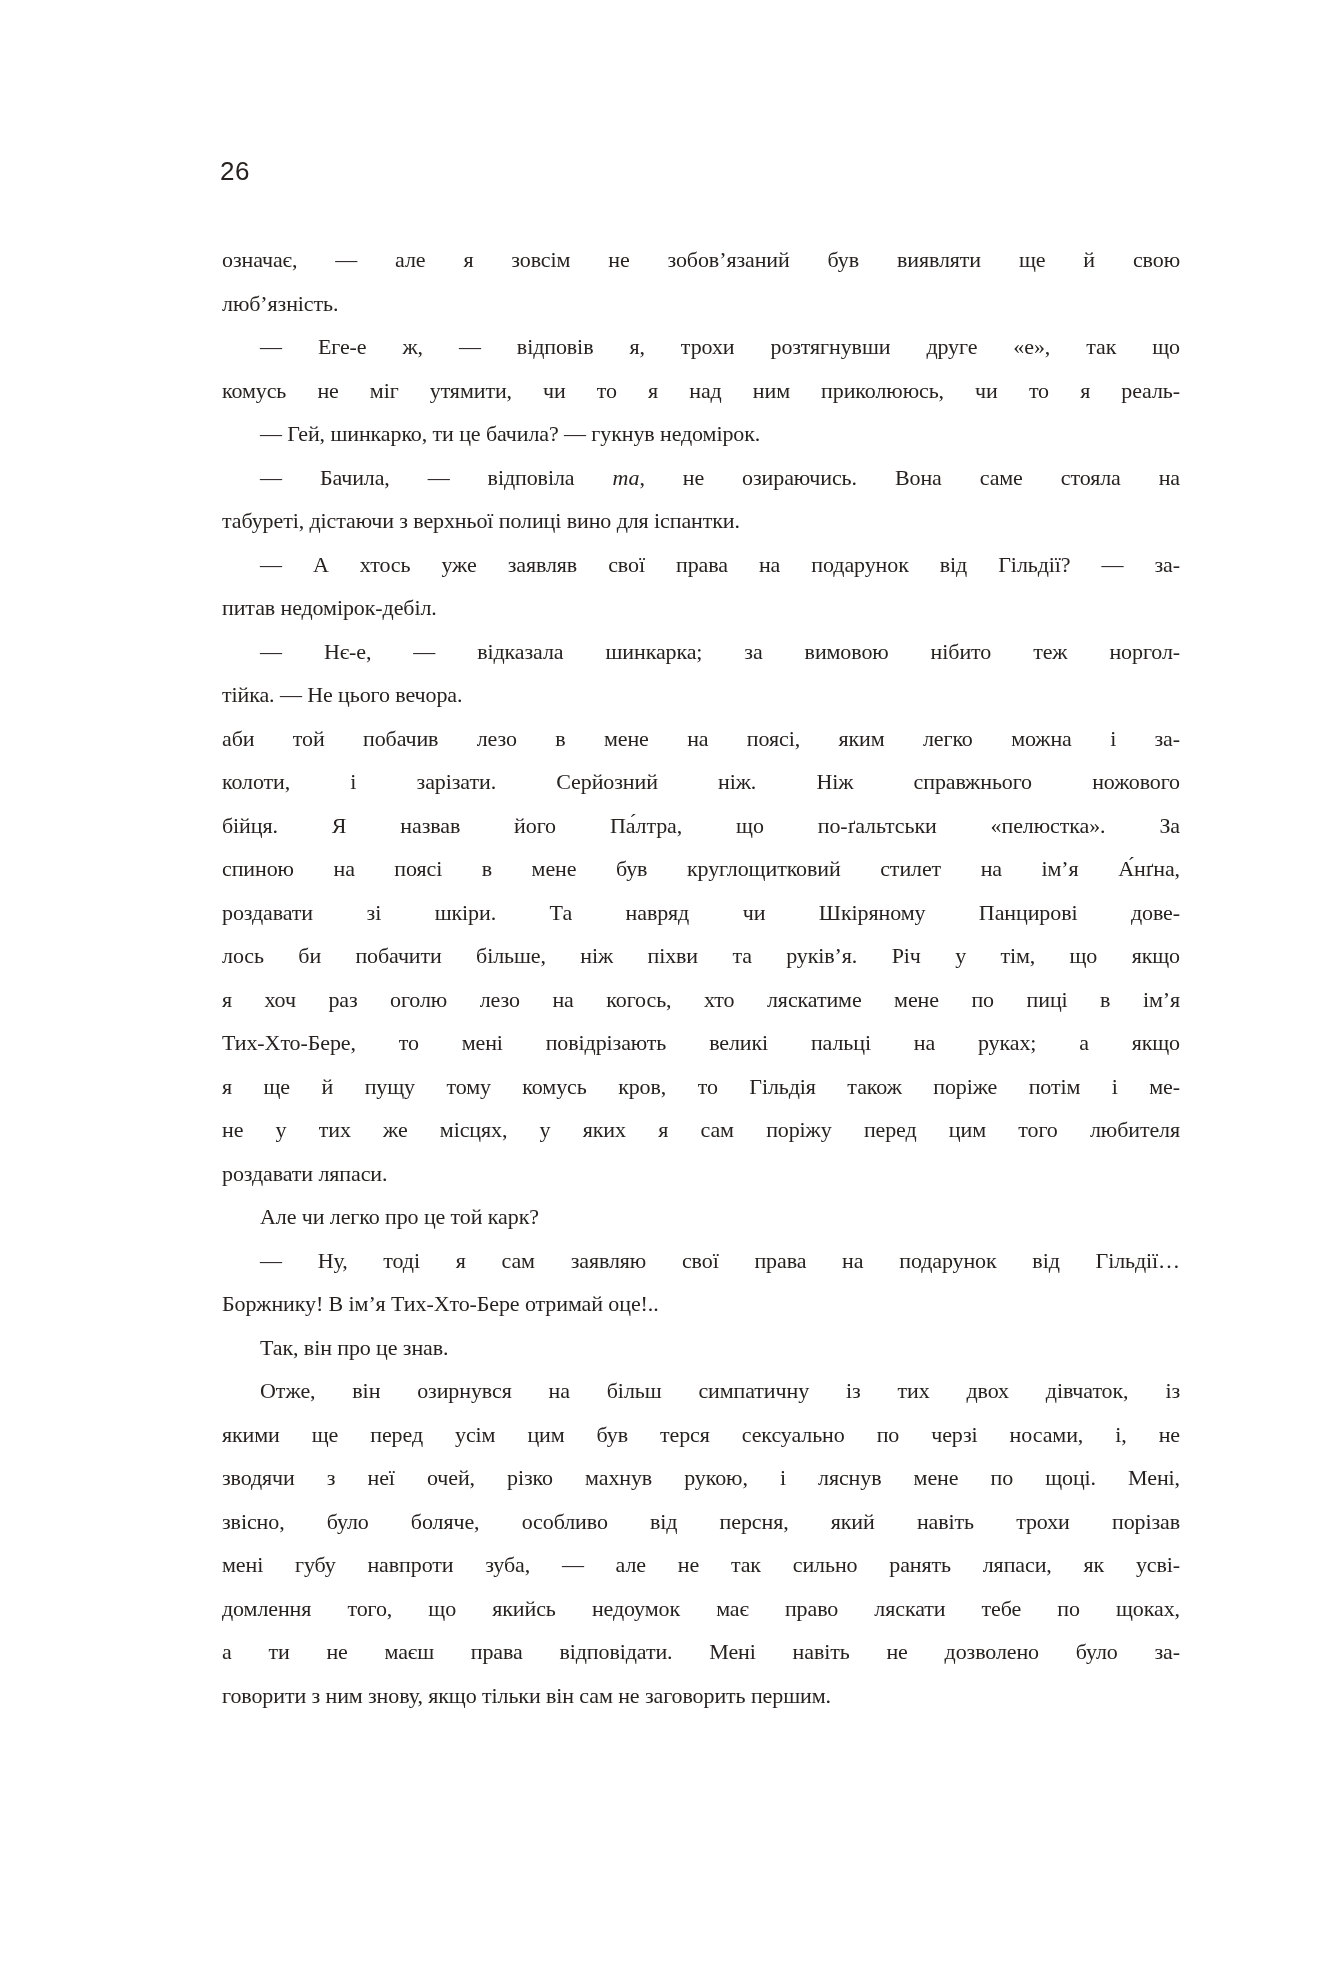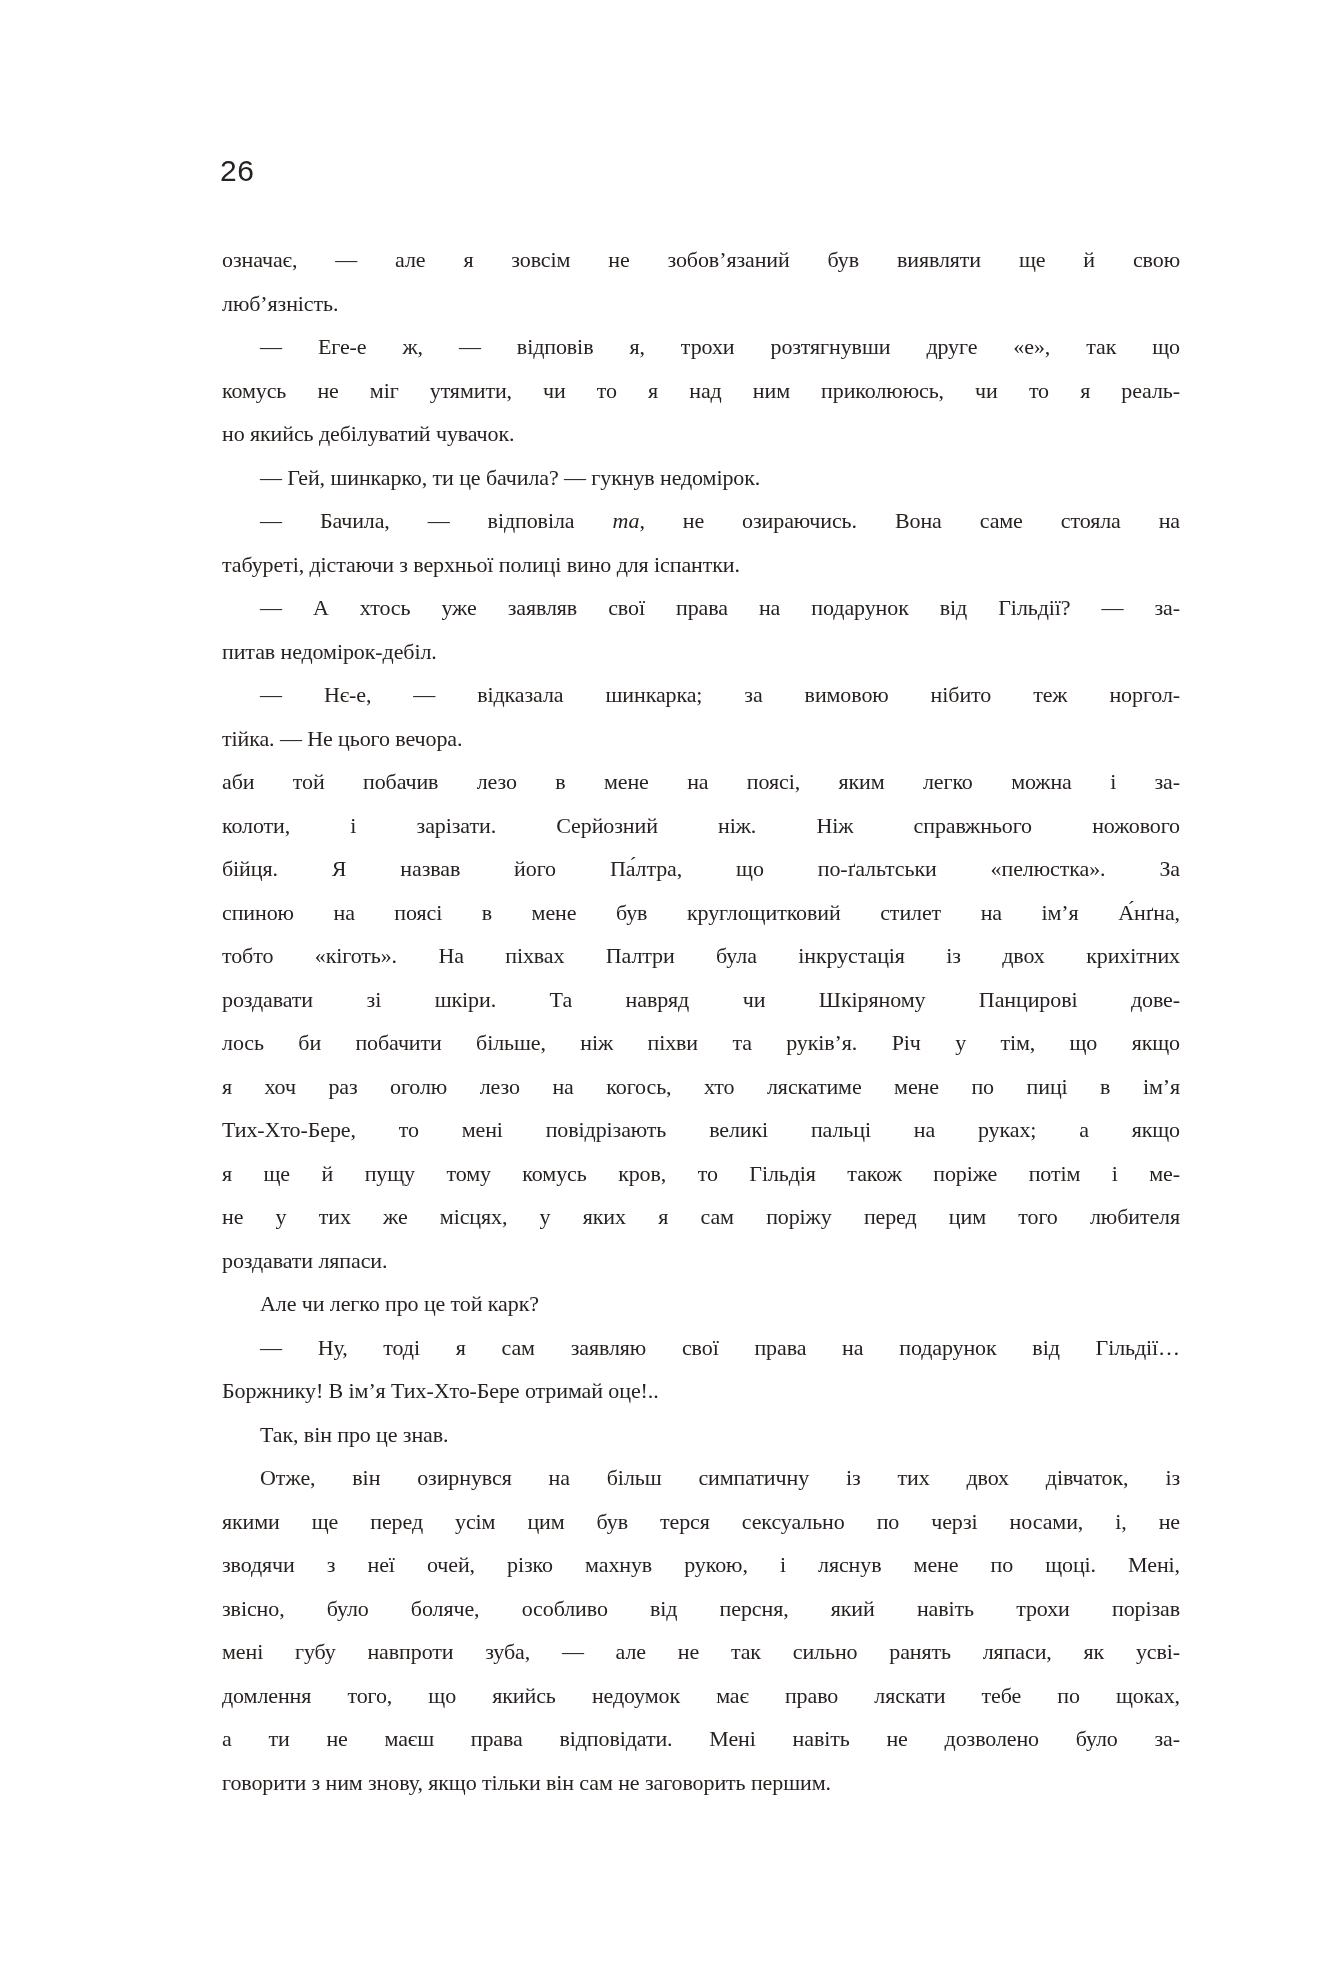--- a/index.html
+++ b/index.html
@@ -12,21 +12,21 @@
   }
   .page {
     position: absolute;
     inset: 0;
   }
   .page-number {
     position: absolute;
     left: 220px;
     top: 156px;
     font-family: "Liberation Sans", "DejaVu Sans", sans-serif;
-    font-size: 30px;
+    font-size: 26px;
     line-height: 30px;
     letter-spacing: 0.5px;
     color: var(--ink, #272220);
   }
   .text-block {
     position: absolute;
     left: 222px;
     top: 238px;
     width: 958px;
   }
@@ -52,21 +52,20 @@
 <div class="page">
   <div class="page-number">26</div>
   <div class="text-block">
       <div class="paragraph">
         <div class="pline">означає, — але я зовсім не зобов’язаний був виявляти ще й свою</div>
         <div class="pline last">люб’язність.</div>
       </div>
       <div class="paragraph">
         <div class="pline indent">— Еге-е ж, — відповів я, трохи розтягнувши друге «е», так що</div>
         <div class="pline">комусь не міг утямити, чи то я над ним приколююсь, чи то я реаль-</div>
-        <div class="pline last">но якийсь дебілуватий чувачок.</div>
       </div>
       <div class="paragraph">
         <div class="pline last indent">— Гей, шинкарко, ти це бачила? — гукнув недомірок.</div>
       </div>
       <div class="paragraph">
         <div class="pline indent">— Бачила, — відповіла <em>та</em>, не озираючись. Вона саме стояла на</div>
         <div class="pline last">табуреті, дістаючи з верхньої полиці вино для іспантки.</div>
       </div>
       <div class="paragraph">
         <div class="pline indent">— А хтось уже заявляв свої права на подарунок від Гільдії? — за-</div>
@@ -74,21 +73,20 @@
       </div>
       <div class="paragraph">
         <div class="pline indent">— Нє-е, — відказала шинкарка; за вимовою нібито теж норгол-</div>
         <div class="pline last">тійка. — Не цього вечора.</div>
       </div>
       <div class="paragraph">
         <div class="pline">аби той побачив лезо в мене на поясі, яким легко можна і за-</div>
         <div class="pline">колоти, і зарізати. Серйозний ніж. Ніж справжнього ножового</div>
         <div class="pline">бійця. Я назвав його Па́лтра, що по-ґальтськи «пелюстка». За</div>
         <div class="pline">спиною на поясі в мене був круглощитковий стилет на ім’я А́нґна,</div>
-        <div class="pline">тобто «кіготь». На піхвах Палтри була інкрустація із двох крихітних</div>
         <div class="pline">роздавати зі шкіри. Та навряд чи Шкіряному Панцирові дове-</div>
         <div class="pline">лось би побачити більше, ніж піхви та руків’я. Річ у тім, що якщо</div>
         <div class="pline">я хоч раз оголю лезо на когось, хто ляскатиме мене по пиці в ім’я</div>
         <div class="pline">Тих-Хто-Бере, то мені повідрізають великі пальці на руках; а якщо</div>
         <div class="pline">я ще й пущу тому комусь кров, то Гільдія також поріже потім і ме-</div>
         <div class="pline">не у тих же місцях, у яких я сам поріжу перед цим того любителя</div>
         <div class="pline last">роздавати ляпаси.</div>
       </div>
       <div class="paragraph">
         <div class="pline last indent">Але чи легко про це той карк?</div>

